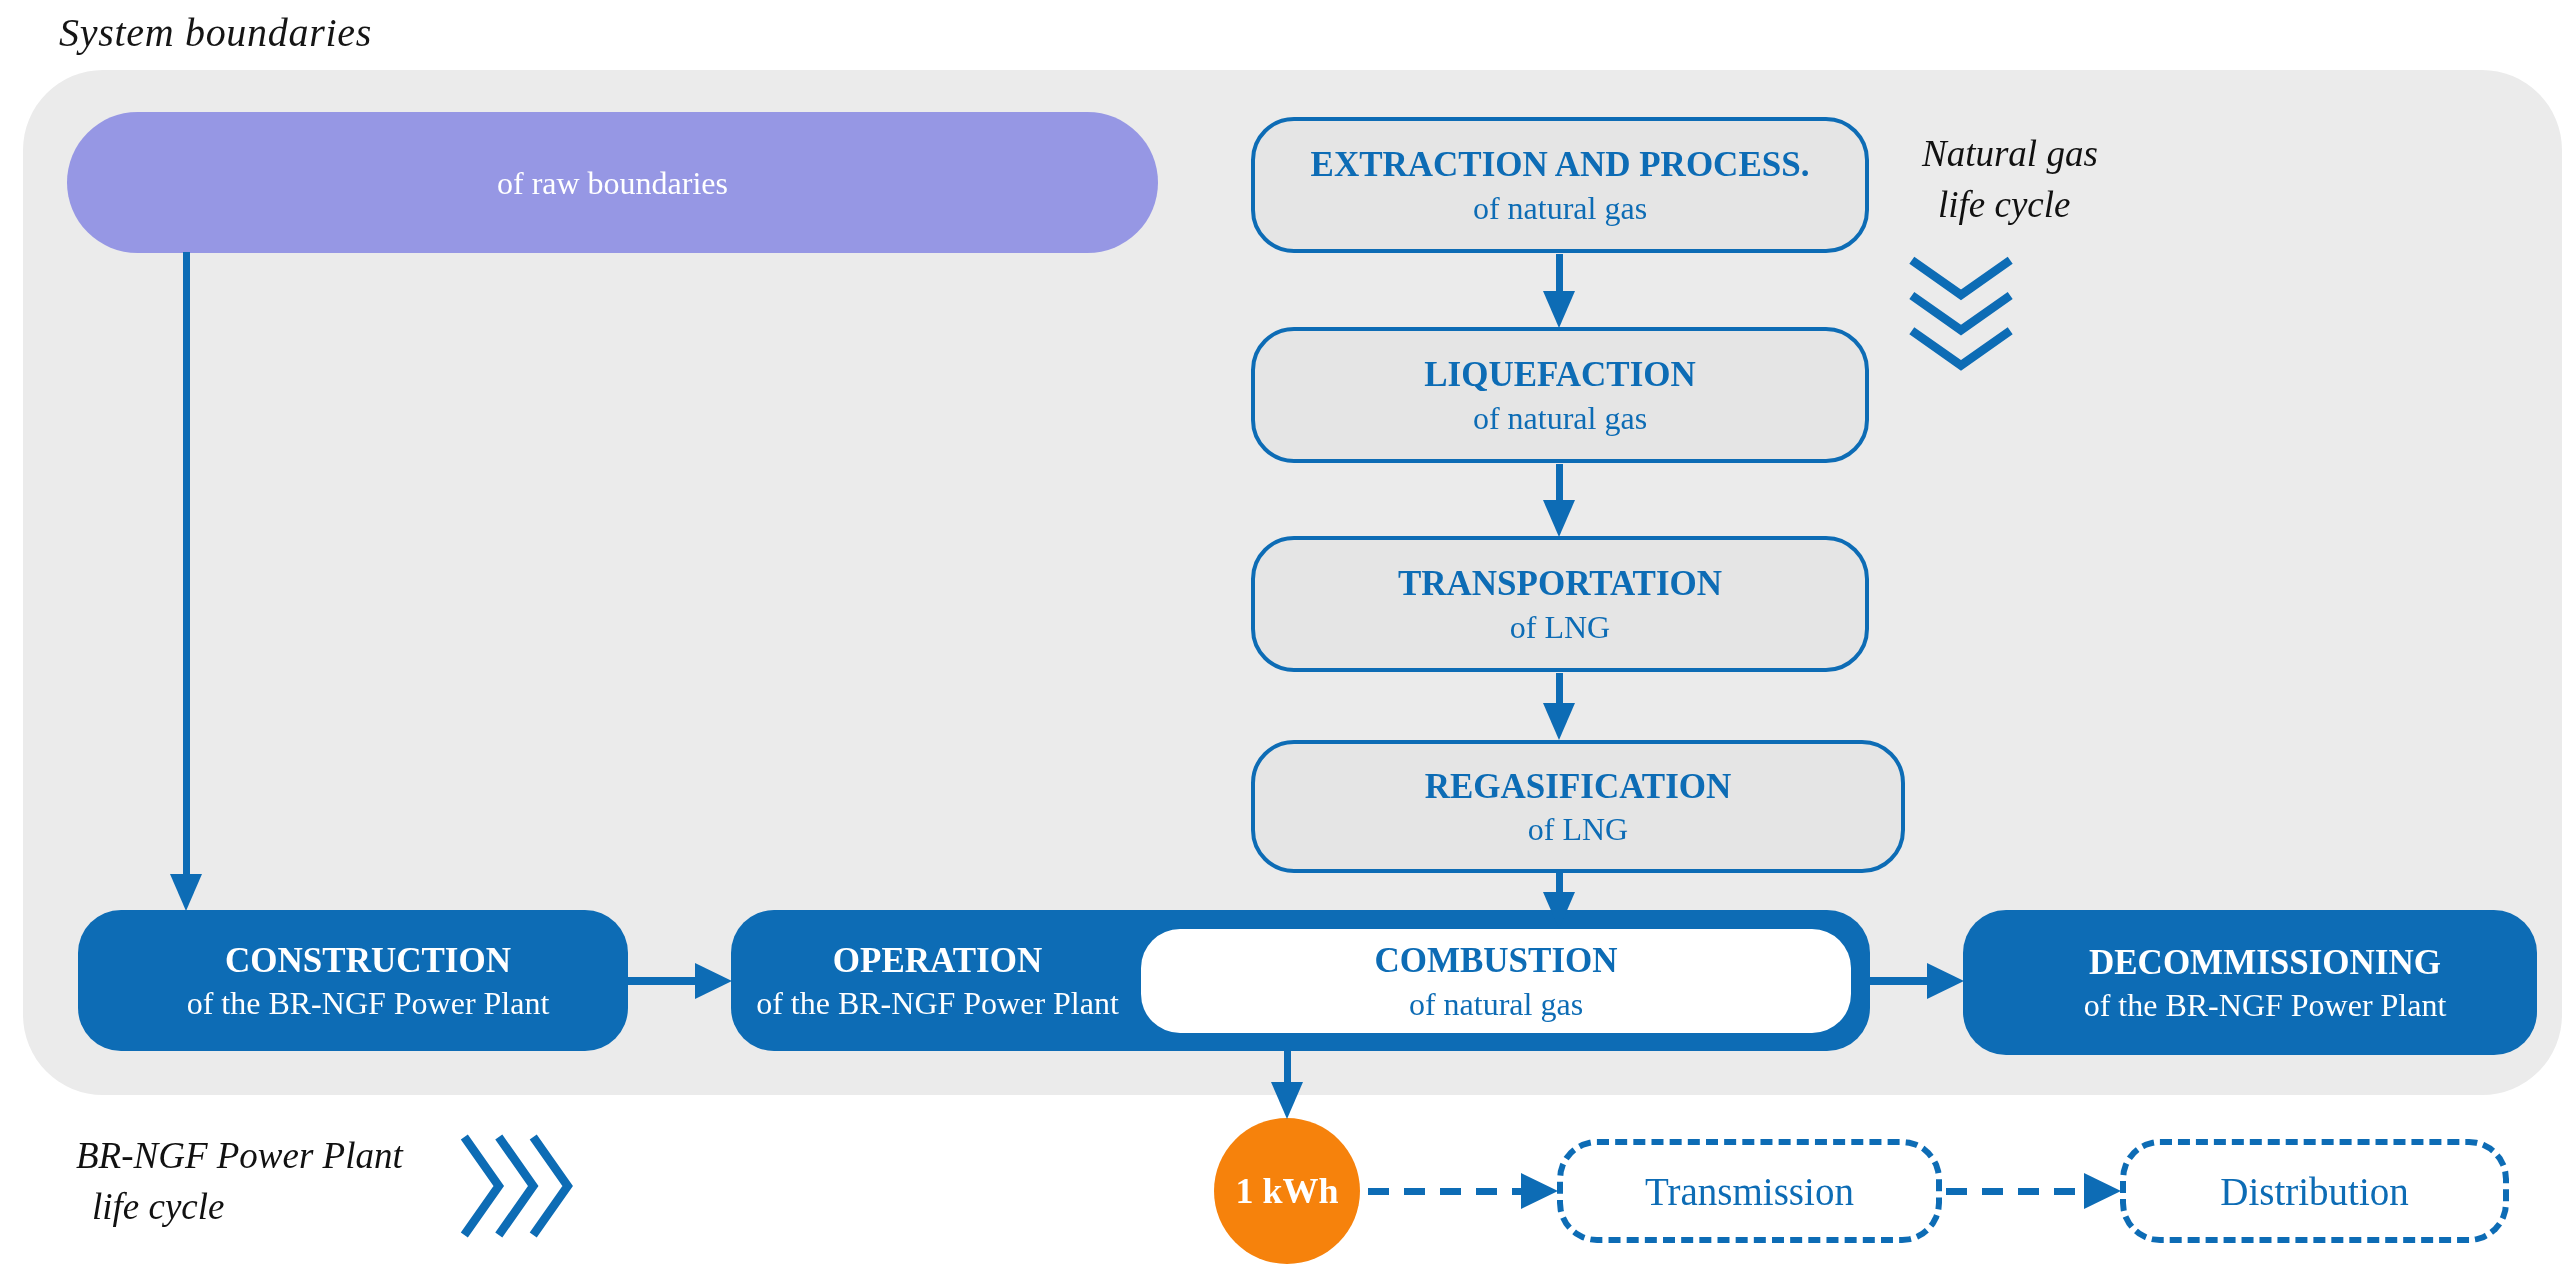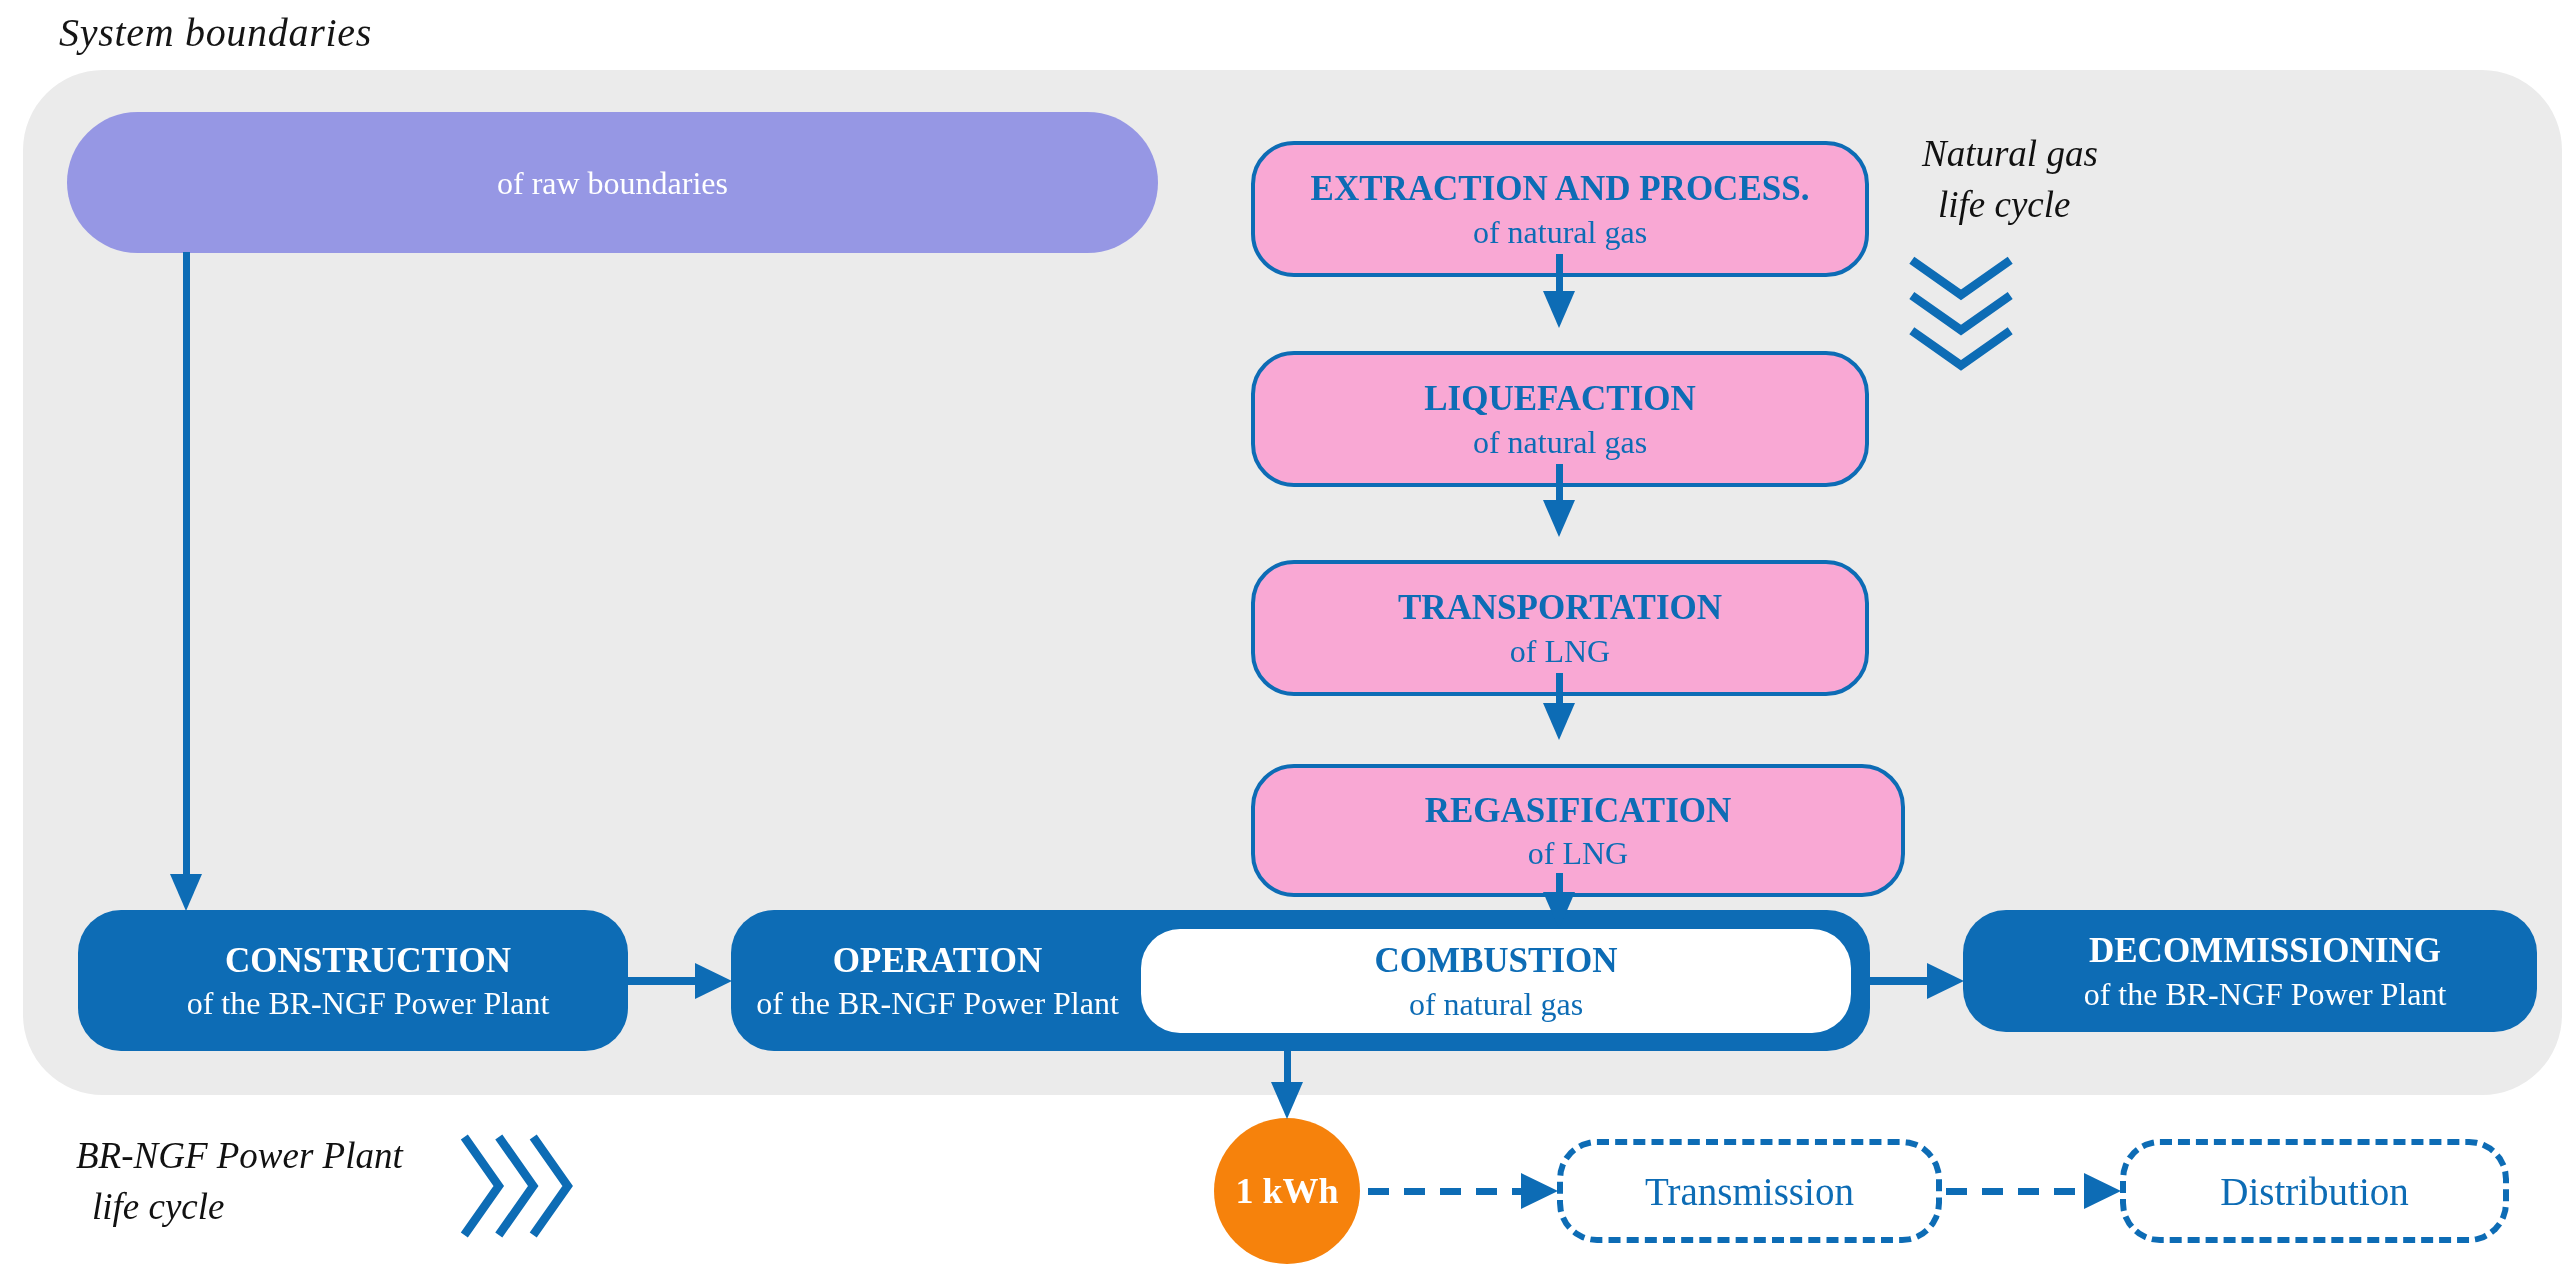--- a/index.html
+++ b/index.html
@@ -22,21 +22,21 @@
     position:absolute;left:23px;top:70px;width:2539px;height:1025px;
     background:var(--gray);border-radius:80px;
   }
 
   .box{position:absolute;display:flex;flex-direction:column;align-items:center;justify-content:center;text-align:center;}
   .box .l1{font-weight:bold;font-size:35px;line-height:1.3;}
   .box .l2{font-size:32px;line-height:1.25;}
 
   .purple-box{background:var(--purple);border-radius:71px;color:#ffffff;}
   .blue-box{background:var(--blue);border-radius:43px;color:#ffffff;padding-left:30px;}
-  .white-box{background:#f9a8d4;border:4.7px solid var(--blue);border-radius:43px;color:var(--blue);margin-top:24px;}
+  .white-box{background:#e5e5e5;border:4.7px solid var(--blue);border-radius:43px;color:var(--blue);}
   .inner-white{background:#ffffff;border-radius:39px;color:var(--blue);}
 
   .side-label{
     position:absolute;font-style:italic;font-size:37px;line-height:1.38;color:#111111;
   }
   .side-label .indent{display:block;text-indent:16px;}
 
   
   .stem-v{position:absolute;width:7.3px;background:var(--blue);}
   .head-down{position:absolute;width:0;height:0;
@@ -115,21 +115,21 @@
       <div class="l1">OPERATION</div>
       <div class="l2">of the BR-NGF Power Plant</div>
     </div>
   </div>
 
   <div class="box inner-white" style="left:1141px;top:929px;width:710px;height:104px;">
     <div class="l1">COMBUSTION</div>
     <div class="l2">of natural gas</div>
   </div>
 
-  <div class="box blue-box" style="left:1963px;top:910px;width:574px;height:122px;">
+  <div class="box blue-box" style="left:1963px;top:910px;width:574px;height:145px;">
     <div class="l1">DECOMMISSIONING</div>
     <div class="l2">of the BR-NGF Power Plant</div>
   </div>
 
   <div class="side-label" style="left:76px;top:1130px;">
     <span>BR-NGF Power Plant</span>
     <span class="indent">life cycle</span>
   </div>
   <svg class="chev" style="left:459px;top:1133px;" width="114" height="106" viewBox="0 0 172 160">
     <polyline points="8,6 60,80 8,154"></polyline>

